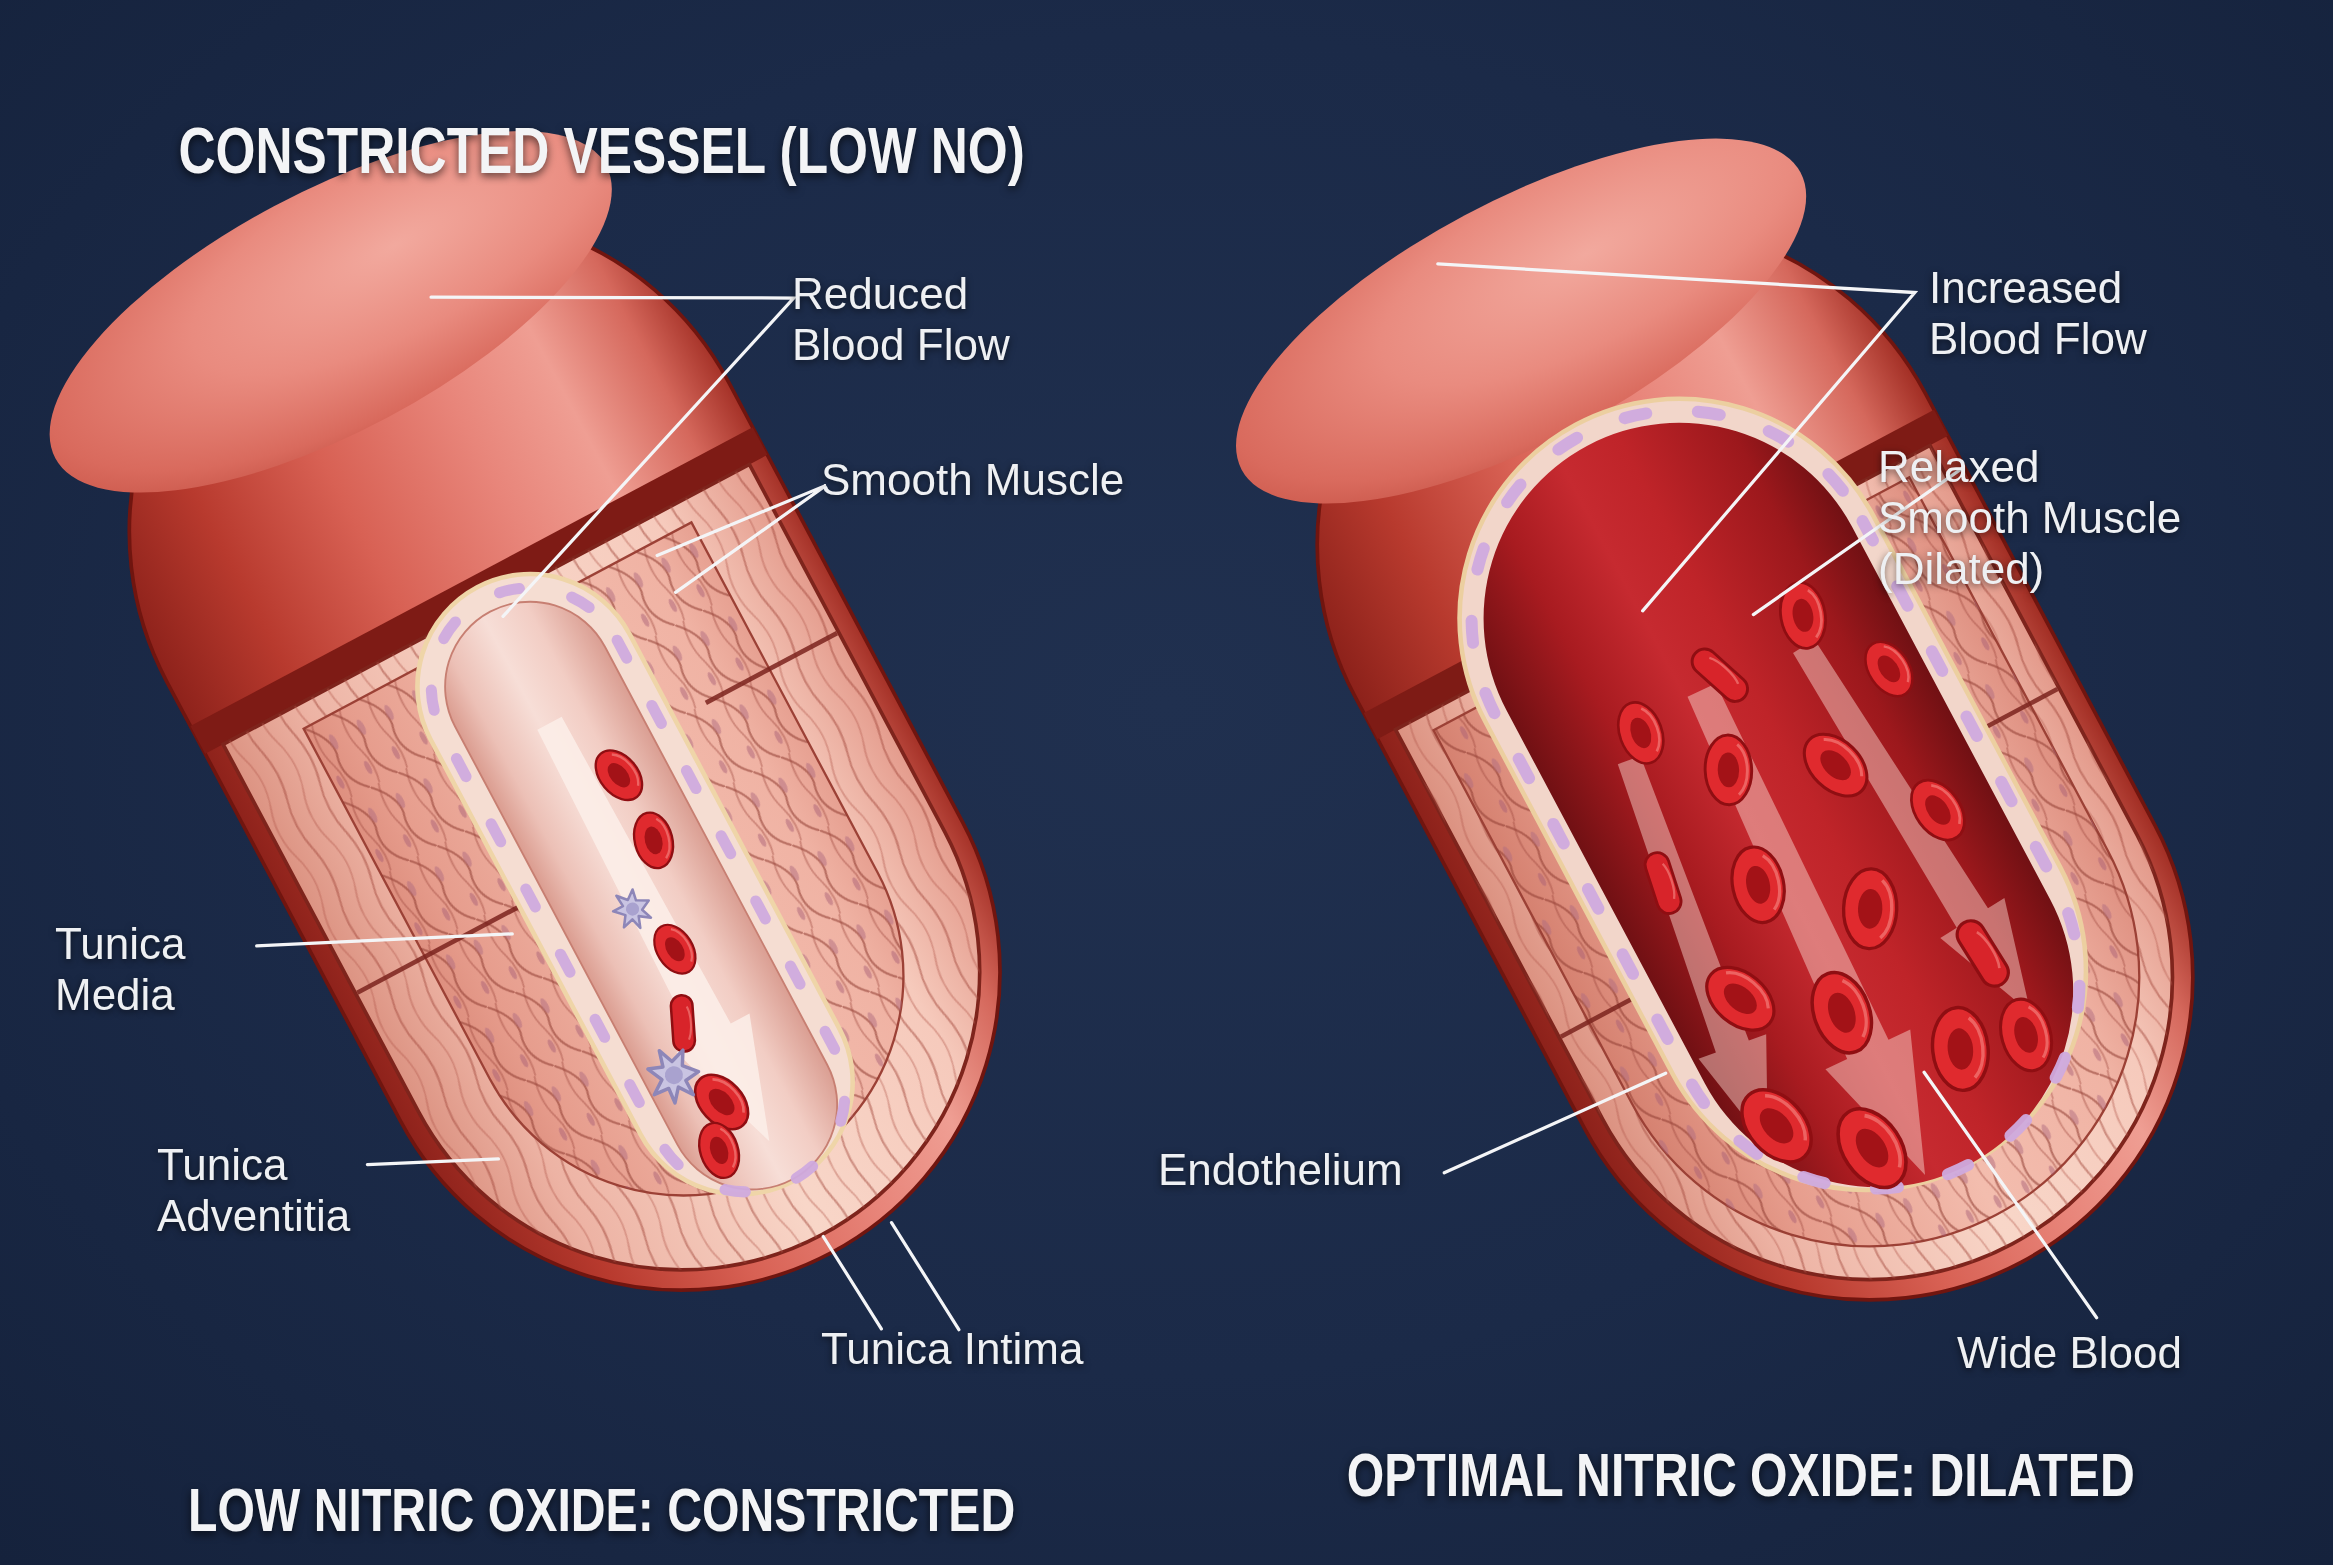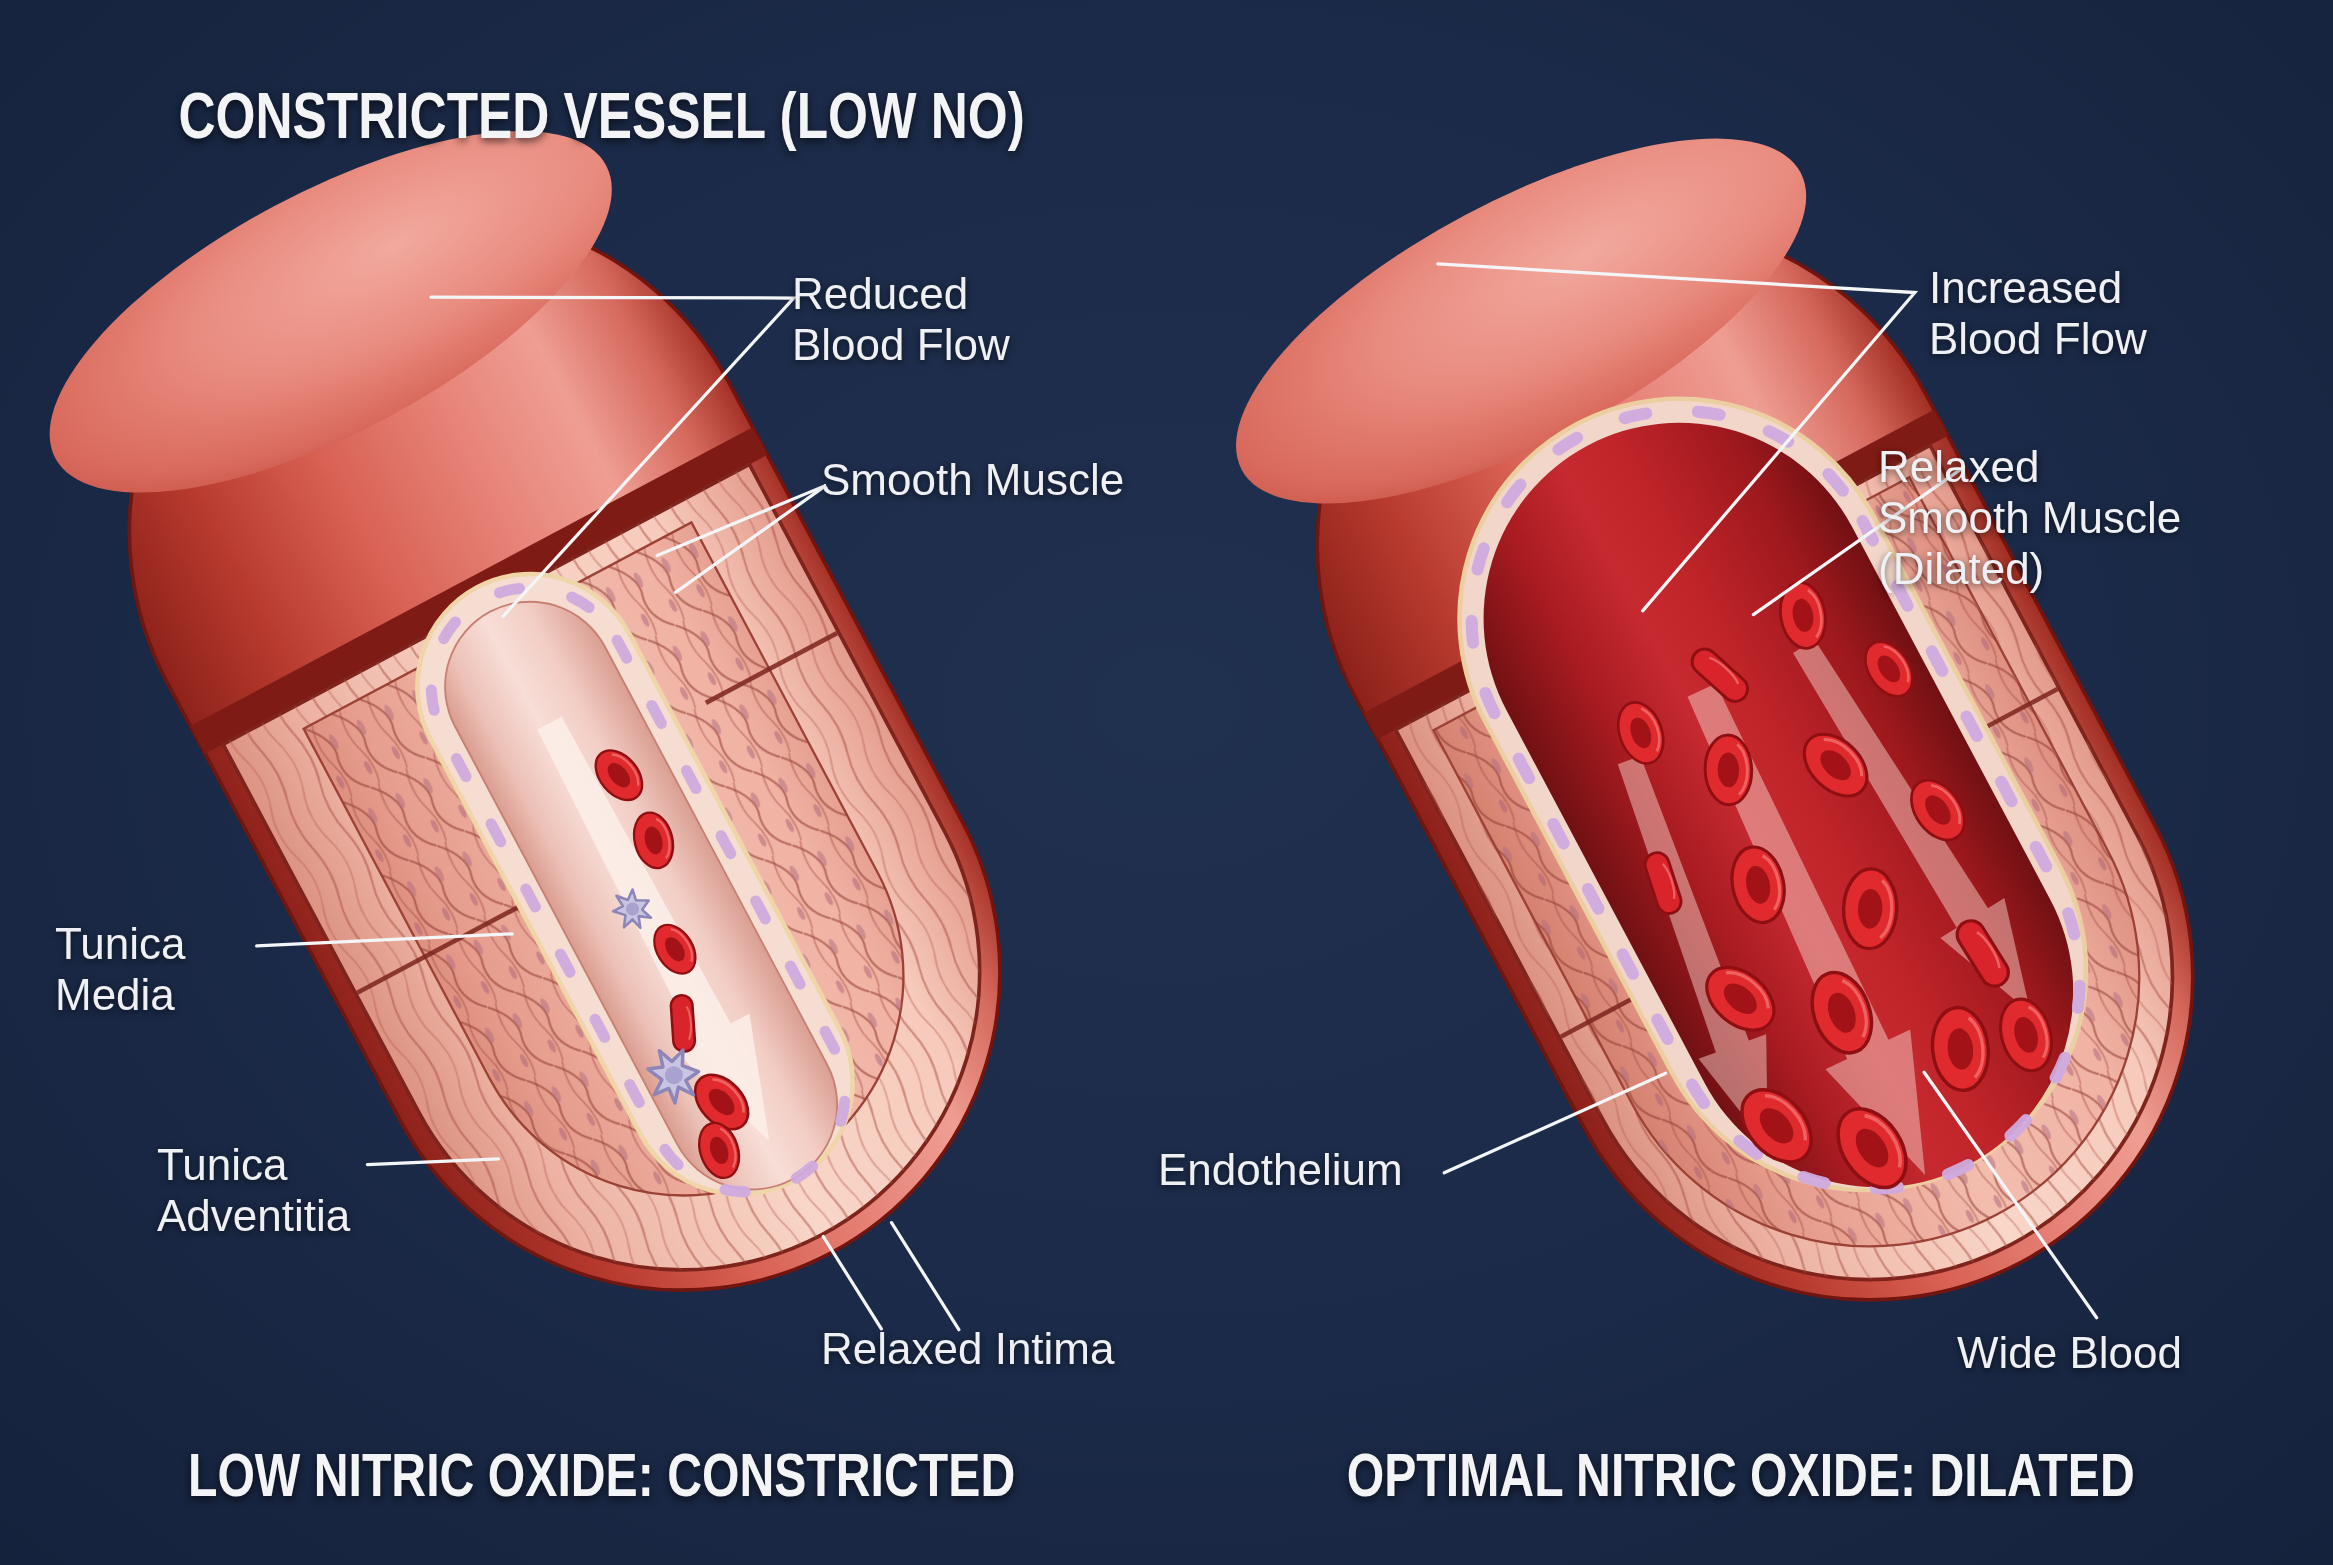--- a/index.html
+++ b/index.html
@@ -10,21 +10,21 @@
   }
   .art{position:absolute;left:0;top:0;}
   .title,.caption{
     position:absolute;width:1167px;text-align:center;color:#f3f4f6;
     font-weight:700;white-space:nowrap;
     text-shadow:0 2.8px 9.2px rgba(0,0,0,.65);
   }
   .title span,.caption span{display:inline-block;transform:scaleX(0.79);transform-origin:center;}
   .title{top:78px;font-size:65px;}
   .caption{top:1440px;font-size:61px;}
-  .t-left{left:18.5px;} .t-right{left:1157px;}
+  .t-left{left:18.5px;margin-top:35px;} .t-right{left:1157px;}
   .lbl{
     position:absolute;color:#eef0f3;font-size:44px;line-height:1.16;
     text-shadow:0 1.8px 7.4px rgba(0,0,0,.6);
   }
   .lbl span{display:block;}
 </style>
 </head>
 <body>
 
 <div class="canvas">
@@ -187,21 +187,21 @@
   </div>
   <div class="lbl" style="left:55px;top:918px;width:212px;">
     <span>Tunica</span>
     <span>Media</span>
   </div>
   <div class="lbl" style="left:157px;top:1139px;width:258px;">
     <span>Tunica</span>
     <span>Adventitia</span>
   </div>
   <div class="lbl" style="left:821px;top:1323px;width:305px;">
-    <span>Relaxed Intima</span>
+    <span>Tunica Intima</span>
   </div>
 
   <div class="lbl" style="left:1929px;top:262px;width:258px;">
     <span>Increased</span>
     <span>Blood Flow</span>
   </div>
   <div class="lbl" style="left:1878px;top:441px;width:323px;">
     <span>Relaxed</span>
     <span>Smooth Muscle</span>
     <span>(Dilated)</span>

